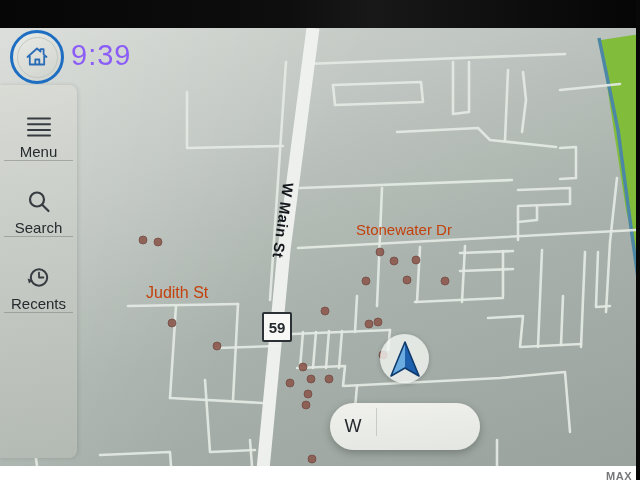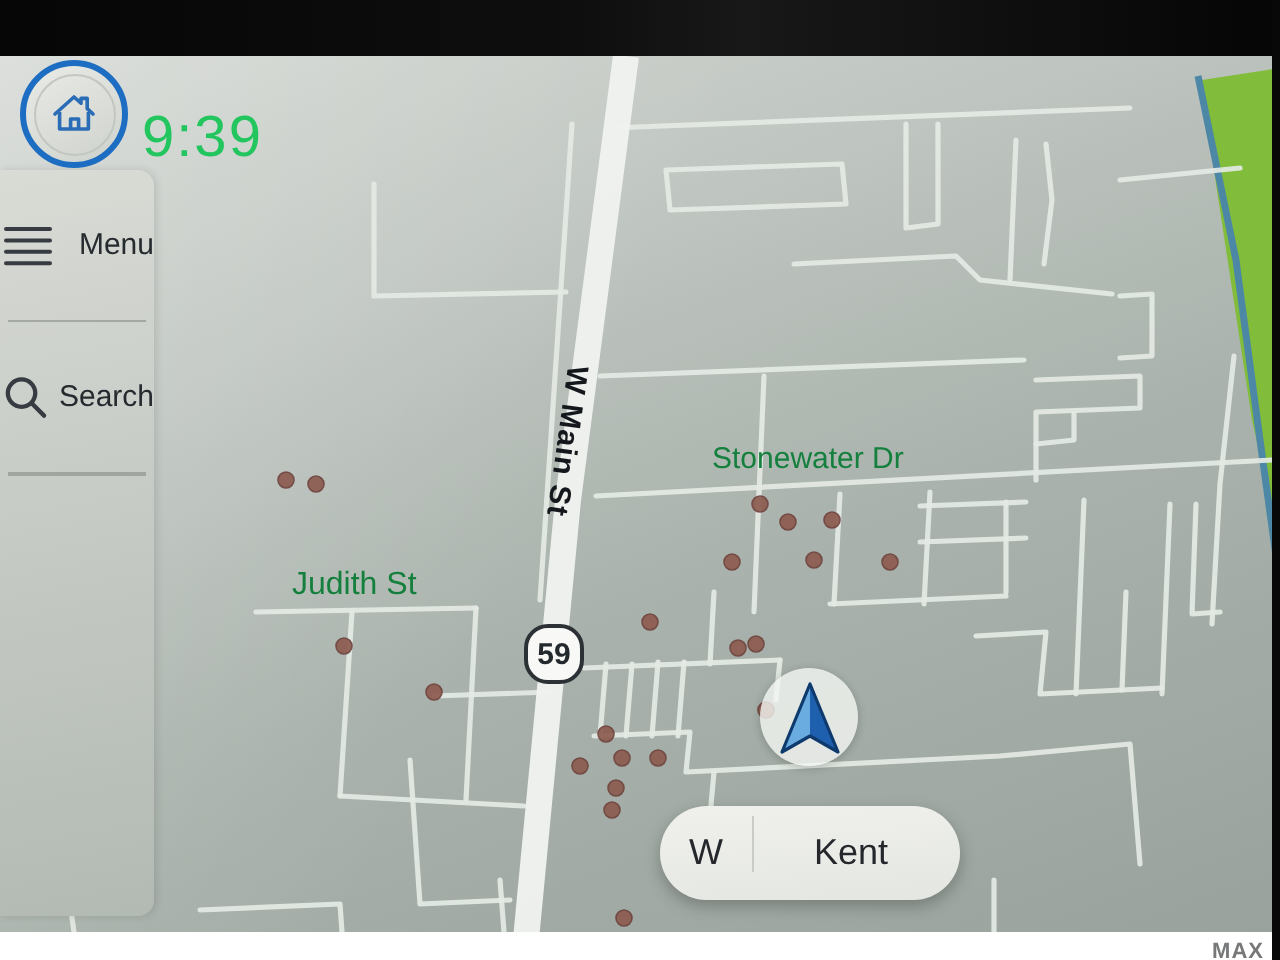--- a/index.html
+++ b/index.html
@@ -5,57 +5,57 @@
   html,body{margin:0;padding:0;background:#000;}
   .screen{position:relative;width:640px;height:480px;overflow:hidden;background:#000;
           font-family:"Liberation Sans",sans-serif;}
   
   .map-bg{position:absolute;left:0;top:28px;width:640px;height:438px;
           background:linear-gradient(160deg,#d3d7d2 0%,#c0c6c1 28%,#a9b2ac 58%,#99a29c 100%);}
   .map-bg::after{content:"";position:absolute;inset:0;
           background:linear-gradient(115deg,rgba(255,255,255,.20),rgba(255,255,255,0) 45%);}
   #map-svg{position:absolute;left:0;top:0;width:640px;height:480px;pointer-events:none;}
   
-  .street-label{position:absolute;color:#15803d;white-space:nowrap;}
+  .street-label{position:absolute;color:#c2410c;white-space:nowrap;}
   .lbl-stonewater{left:356px;top:221px;font-size:15px;font-weight:500;}
   .lbl-judith{left:146px;top:284px;font-size:16px;font-weight:500;text-align:right;}
   .lbl-wmain{left:297px;top:184px;font-size:15px;font-weight:600;letter-spacing:.5px;
              transform:rotate(98deg);transform-origin:left top;color:#14181c;}
   
   .shield{position:absolute;left:262px;top:312px;width:30px;height:30px;background:#f8f9f6;
-          border:2.5px solid #2c3136;border-radius:12px;box-sizing:border-box;
+          border:2.5px solid #2c3136;border-radius:2px;box-sizing:border-box;
           display:flex;align-items:center;justify-content:center;
           font-size:15px;font-weight:700;color:#24292d;}
   
   .nav-pos{position:absolute;left:380px;top:334px;width:49px;height:49px;border-radius:50%;
            background:rgba(243,245,241,.8);box-shadow:0 1px 5px rgba(0,0,0,.2);
            display:flex;align-items:center;justify-content:center;}
   
   .pill{position:absolute;left:330px;top:403px;width:150px;height:47px;border-radius:24px;
         background:linear-gradient(175deg,#f0f1ed,#e4e6e1);box-shadow:0 3px 8px rgba(0,0,0,.25);
         display:flex;align-items:center;font-size:18px;color:#24282c;}
   .pill-dir{width:46px;text-align:center;}
   .pill-divider{width:1px;height:28px;background:#c9ccc6;align-self:flex-start;margin-top:5px;}
   .pill-city{flex:1;text-align:center;padding-right:6px;}
   
   .sidebar{position:absolute;left:0;top:85px;width:77px;height:373px;
            background:linear-gradient(170deg,#d9dbd5 0%,#c6cbc5 45%,#b3b9b3 100%);
            border-radius:0 8px 8px 0;box-shadow:1px 0 4px rgba(0,0,0,.12);}
-  .side-item{height:75px;display:flex;flex-direction:row;align-items:center;
-             justify-content:space-between;gap:4px;cursor:pointer;}
+  .side-item{height:75px;display:flex;flex-direction:column;align-items:center;
+             justify-content:flex-end;gap:4px;cursor:pointer;}
   .side-item .lbl{font-size:15px;color:#262b2f;}
   .divider{height:1px;margin:0 4px;background:rgba(120,126,120,.5);}
   
   .home-btn{position:absolute;left:10px;top:30px;width:54px;height:54px;border-radius:50%;
             border:3.2px solid #1d6ec2;background:linear-gradient(150deg,#e9ebe6,#ced2cc);
             box-sizing:border-box;display:flex;align-items:center;justify-content:center;
             padding:0;cursor:pointer;}
   .home-inner{width:41px;height:41px;border-radius:50%;border:1.5px solid #c3c7c1;
             box-sizing:border-box;display:flex;align-items:center;justify-content:center;}
-  .clock{position:absolute;left:71px;top:53px;font-size:29px;color:#22c55e;letter-spacing:1px;}
+  .clock{position:absolute;left:71px;top:39px;font-size:29px;color:#8b5cf6;letter-spacing:1px;}
   
   .bezel-top{position:absolute;left:0;top:0;width:640px;height:28px;
              background:linear-gradient(90deg,#060606,#0e0e0e 45%,#181818 58%,#050505);}
   .bezel-bottom{position:absolute;left:0;top:466px;width:640px;height:14px;background:#ffffff;}
   .bezel-right{position:absolute;left:636px;top:0;width:4px;height:480px;background:#080808;}
   .max-label{position:absolute;right:8px;top:4px;font-size:11px;font-weight:700;
              color:#77787a;letter-spacing:.5px;}
 </style>
 </head>
 <body>
@@ -149,41 +149,48 @@
     <svg width="34" height="38" viewBox="0 0 34 38">
       <polygon points="17,2 3,36 17,28" fill="#6aace0"></polygon>
       <polygon points="17,2 31,36 17,28" fill="#1f60ae"></polygon>
       <path d="M17,2 L31,36 L17,28 L3,36 Z" fill="none" stroke="#0e3a6e" stroke-width="1.6" stroke-linejoin="round"></path>
     </svg>
   </div>
 
   <div class="pill">
     <span class="pill-dir">W</span>
     <div class="pill-divider"></div>
-    <span class="pill-city">Kent</span>
   </div>
 
   <div class="sidebar">
     <div class="side-item">
       <svg width="28" height="24" viewBox="0 0 28 24">
         <path d="M3 3.5h22M3 9.2h22M3 14.9h22M3 20.6h22" stroke="#363c41" stroke-width="2" stroke-linecap="round" fill="none"></path>
       </svg>
       <span class="lbl">Menu</span>
     </div>
     <div class="divider"></div>
 
     <div class="side-item">
       <svg width="26" height="26" viewBox="0 0 26 26">
         <circle cx="11" cy="10.5" r="7" stroke="#363c41" stroke-width="2.2" fill="none"></circle>
         <path d="M16.2 15.7 L22.5 22" stroke="#363c41" stroke-width="2.2" stroke-linecap="round"></path>
       </svg>
       <span class="lbl">Search</span>
     </div>
     <div class="divider"></div>
 
+    <div class="side-item">
+      <svg width="27" height="26" viewBox="0 0 27 26">
+        <circle cx="14" cy="12.5" r="8.2" stroke="#363c41" stroke-width="2" fill="none"></circle>
+        <path d="M14 7.6 v4.9 h4.4" stroke="#363c41" stroke-width="1.8" fill="none" stroke-linecap="round" stroke-linejoin="round"></path>
+        <polygon points="2.6,13.6 7.6,15.2 4,18.6" fill="#363c41"></polygon>
+      </svg>
+      <span class="lbl">Recents</span>
+    </div>
     <div class="divider"></div>
 
   </div>
 
   <button class="home-btn">
     <div class="home-inner">
       <svg width="26" height="24" viewBox="0 0 26 24">
         <path d="M3.5 12 L13 3.5 L16.5 6.6 V4.2 H19.6 V9.3 L22.5 12" fill="none" stroke="#2b6cb7" stroke-width="1.8" stroke-linejoin="round" stroke-linecap="round"></path>
         <path d="M5.8 11 v8.5 h14.4 V11" fill="none" stroke="#2b6cb7" stroke-width="1.8" stroke-linejoin="round"></path>
         <path d="M11.3 19.5 v-5 h4 v5" fill="none" stroke="#2b6cb7" stroke-width="1.8" stroke-linejoin="round"></path>

